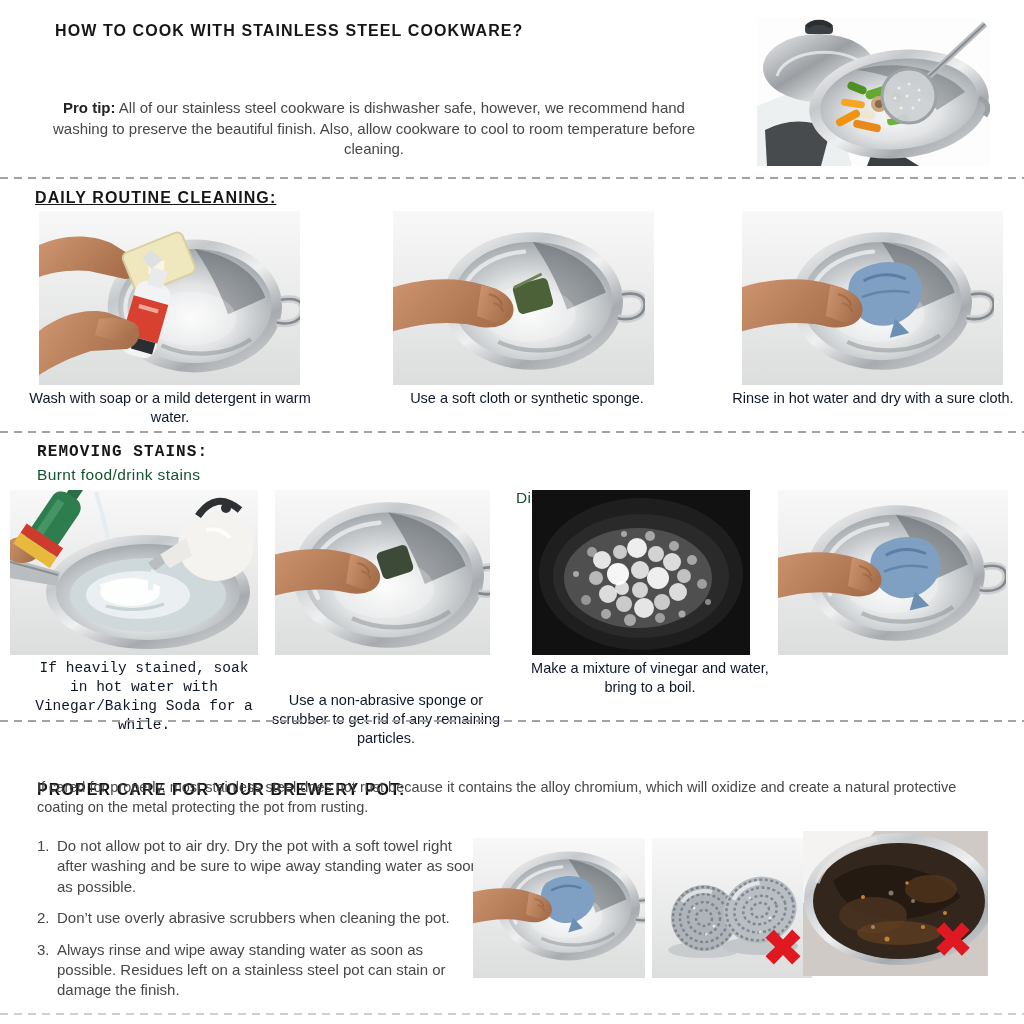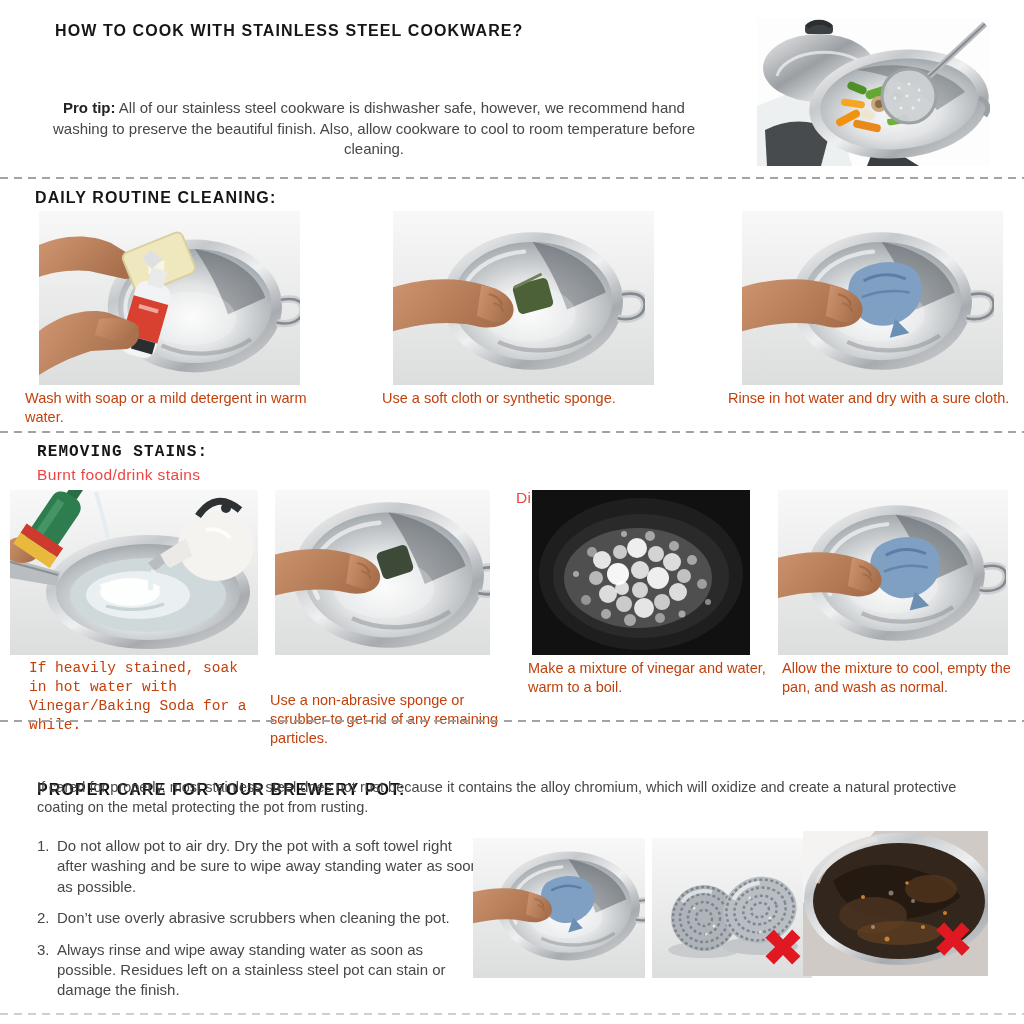--- a/index.html
+++ b/index.html
@@ -2,22 +2,22 @@
 <html><head>
 <meta charset="utf-8">
 <style>
   html,body{margin:0;padding:0;background:#ffffff;}
   .page{position:relative;width:1024px;height:1024px;background:#ffffff;overflow:hidden;
         font-family:"Liberation Sans","DejaVu Sans",sans-serif;color:#444444;}
   .abs{position:absolute;}
   .h{font-weight:bold;color:#161616;font-size:16px;letter-spacing:1.1px;}
   .body-text{font-size:15px;line-height:1.38;color:#474747;}
   .bold{font-weight:bold;color:#242424;}
-  .sub{font-size:15.5px;color:#ef4444;letter-spacing:0.4px;}
-  .caption{font-size:14.5px;line-height:1.3;color:#c2410c;}
+  .sub{font-size:15.5px;color:#14532d;letter-spacing:0.4px;}
+  .caption{font-size:14.5px;line-height:1.3;color:#0f172a;text-align:center;}
   .divider{left:0;width:1024px;height:2px;
            background:repeating-linear-gradient(90deg,#a3a3a3 0 8px,transparent 8px 14px);}
   .divider.light{background:repeating-linear-gradient(90deg,#cfcfcf 0 8px,transparent 8px 14px);}
   .photo{overflow:hidden;background:#ececec;}
   .photo svg{display:block;width:100%;height:100%;}
   .list-item{display:flex;margin-bottom:11px;font-size:15px;line-height:1.36;color:#474747;}
   .list-item .num{flex:0 0 20px;}
   .list-item .txt{flex:1;}
 </style>
 </head>
@@ -117,21 +117,21 @@
           <circle cx="162" cy="82" r="1.5"></circle>
         <circle cx="144" cy="90" r="1.5"></circle>
           <circle cx="156" cy="90" r="1.5"></circle>
       </g>
       <path d="M222 80 q14 6 6 18" stroke="#9aa0a4" stroke-width="5" fill="none"></path>
     </svg>
   </div>
 
   <div class="abs divider" style="top:177px;"></div>
 
-  <div class="abs h" style="left:35px;top:189px;">DAILY ROUTINE CLEANING:</div>
+  <div class="abs h" style="left:35px;top:189px;text-decoration:underline;">DAILY ROUTINE CLEANING:</div>
 
   <div class="abs photo" style="left:39px;top:211px;width:261px;height:174px;">
     <svg viewBox="0 0 261 174" preserveAspectRatio="none">
       <rect width="261" height="174" fill="url(#gBg)"></rect>
       <use href="#symPan" x="56" y="12" width="208" height="166"></use>
       <path d="M0 34 C22 24 50 22 72 32 L98 48 C104 58 98 68 86 68 L50 60 C30 58 10 62 0 66 Z" fill="url(#gSkin)"></path>
       <g transform="rotate(-22 120 52)">
         <rect x="88" y="30" width="64" height="44" rx="6" fill="#efe7bd"></rect>
         <rect x="88" y="30" width="64" height="44" rx="6" fill="none" stroke="#d9cfa0" stroke-width="2"></rect>
         <path d="M112 44 l14 8 l-6 12 l-14 -6 Z" fill="#f9f5e2"></path>
@@ -273,22 +273,21 @@
         <path d="M110 62 q20 -8 40 4" stroke="#5a7ea6" stroke-width="3" fill="none"></path>
         <path d="M106 78 q22 -6 44 2" stroke="#5a7ea6" stroke-width="2.5" fill="none" opacity="0.8"></path>
         <path d="M134 102 l12 16 l-20 2 Z" fill="#6c8fb4"></path>
       </g>
       <use href="#symArm" x="-14" y="42" width="150" height="84"></use>
     </svg>
   </div>
 
   <div class="abs caption" style="left:29px;top:659px;width:230px;font-family:Liberation Mono, monospace;">If heavily stained, soak in hot water with Vinegar/Baking Soda for a while.</div>
   <div class="abs caption" style="left:270px;top:659px;width:232px;margin-top:32px;">Use a non-abrasive sponge or scrubber to get rid of any remaining particles.</div>
-  <div class="abs caption" style="left:528px;top:659px;width:244px;">Make a mixture of vinegar and water, warm to a boil.</div>
-  <div class="abs caption" style="left:782px;top:659px;width:230px;">Allow the mixture to cool, empty the pan, and wash as normal.</div>
+  <div class="abs caption" style="left:528px;top:659px;width:244px;">Make a mixture of vinegar and water, bring to a boil.</div>
 
   <div class="abs divider" style="top:720px;"></div>
 
   <div class="abs h" style="left:37px;top:741px;margin-top:40px;">PROPER CARE FOR YOUR BREWERY POT:</div>
   <div class="abs body-text" style="left:37px;top:770px;width:955px;font-size:14.5px;margin-top:7px;">If cared for properly, most stainless steel does not rust because it contains the alloy chromium, which will oxidize and create a natural protective coating on the metal protecting the pot from rusting.</div>
 
   <div class="abs" style="left:37px;top:836px;width:448px;">
     <div class="list-item">
       <span class="num">1.</span>
       <span class="txt">Do not allow pot to air dry. Dry the pot with a soft towel right after washing and be sure to wipe away standing water as soon as possible.</span>

